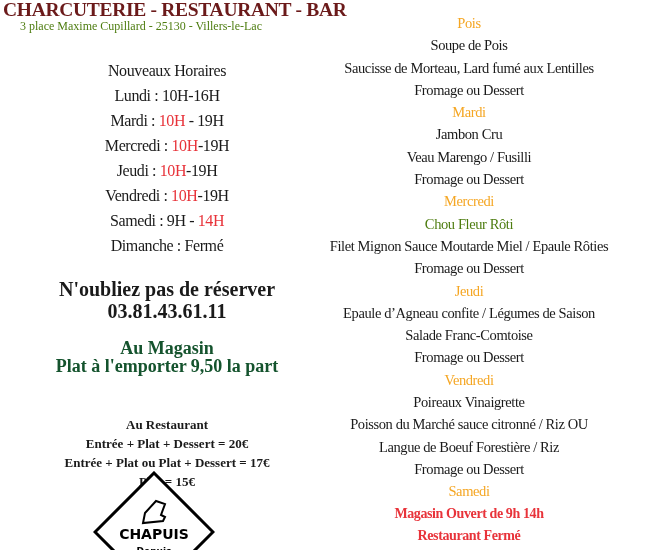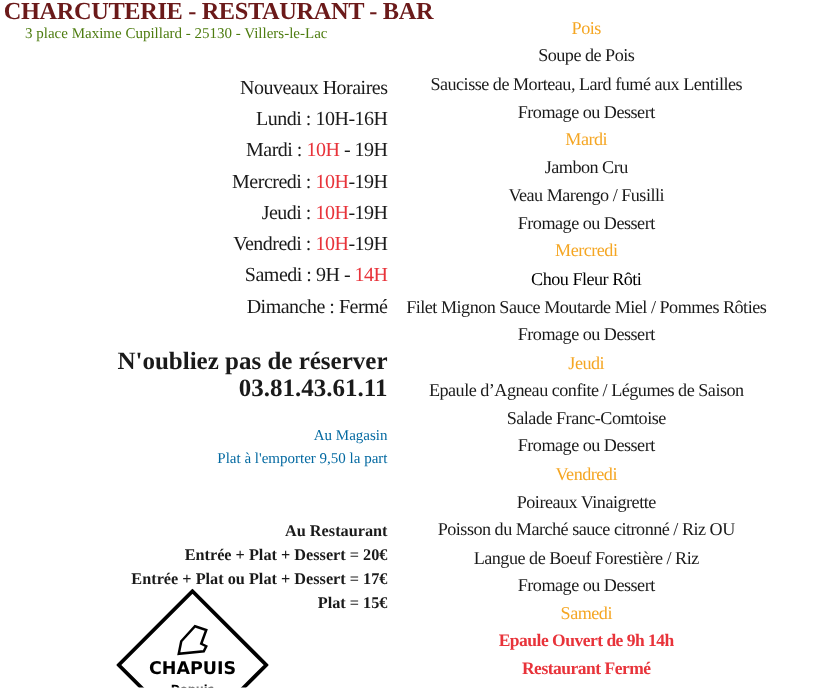--- a/index.html
+++ b/index.html
@@ -1,33 +1,33 @@
 <!DOCTYPE html>
 <html><head>
 <meta charset="utf-8">
 <style>
   html, body { margin: 0; padding: 0; background: #ffffff; }
   body { width: 650px; height: 550px; overflow: hidden; position: relative;
          font-family: "Liberation Serif", "DejaVu Serif", serif; color: #1a1a1a; }
   .title { position: absolute; left: 3px; top: -1px; font-size: 19.5px; font-weight: bold;
            color: #6b1a1a; letter-spacing: -0.3px; white-space: nowrap; text-align: center; }
   .address { position: absolute; left: 20px; top: 19px; font-size: 12px; color: #4d7c0f; white-space: nowrap; }
-  .left-col { position: absolute; left: 0; width: 310px; text-align: right; }
+  .left-col { position: absolute; left: 12px; width: 310px; text-align: center; }
   .hours { top: 58px; font-size: 16px; line-height: 25px; letter-spacing: -0.4px; }
   .hours div { white-space: nowrap; }
   .red { color: #e8333a; }
   .reserve { top: 278px; font-size: 20px; font-weight: bold; line-height: 22px; }
-  .magasin { top: 339px; font-size: 12px; font-weight: normal; color: #0369a1; line-height: 18px; }
+  .magasin { top: 339px; font-size: 18px; font-weight: bold; color: #14532d; line-height: 18px; }
   .restaurant { top: 388px; font-size: 13px; font-weight: bold; line-height: 19px; margin-top: 27px; }
   .logo { position: absolute; left: 93px; top: 471px; width: 122px; height: 122px; }
   .menu { position: absolute; left: 310px; width: 318px; top: 12px; text-align: center;
           font-size: 14.5px; line-height: 22.3px; letter-spacing: -0.4px; }
   .menu div { white-space: nowrap; }
   .day { color: #f5a623; }
-  .blue { color: #000000; font-family: Liberation Serif, serif; }
+  .blue { color: #4d7c0f; font-family: Liberation Serif, serif; }
   .alert { color: #e8333a; font-weight: bold; font-size: 14px; }
 </style>
 </head>
 <body>
 
 <div class="title">CHARCUTERIE - RESTAURANT - BAR</div>
 <div class="address">3 place Maxime Cupillard - 25130 - Villers-le-Lac</div>
 
 <div class="left-col hours">
   <div>Nouveaux Horaires</div>
@@ -72,30 +72,30 @@
   <div>Saucisse de Morteau, Lard fumé aux Lentilles</div>
   <div>Fromage ou Dessert</div>
 
   <div class="day">Mardi</div>
   <div>Jambon Cru</div>
   <div>Veau Marengo / Fusilli</div>
   <div>Fromage ou Dessert</div>
 
   <div class="day">Mercredi</div>
   <div class="blue">Chou Fleur Rôti</div>
-  <div>Filet Mignon Sauce Moutarde Miel / Pommes Rôties</div>
+  <div>Filet Mignon Sauce Moutarde Miel / Epaule Rôties</div>
   <div>Fromage ou Dessert</div>
 
   <div class="day">Jeudi</div>
   <div>Epaule d’Agneau confite / Légumes de Saison</div>
   <div>Salade Franc-Comtoise</div>
   <div>Fromage ou Dessert</div>
 
   <div class="day">Vendredi</div>
   <div>Poireaux Vinaigrette</div>
   <div>Poisson du Marché sauce citronné / Riz OU</div>
   <div>Langue de Boeuf Forestière / Riz</div>
   <div>Fromage ou Dessert</div>
 
   <div class="day">Samedi</div>
-  <div class="alert">Epaule Ouvert de 9h 14h</div>
+  <div class="alert">Magasin Ouvert de 9h 14h</div>
   <div class="alert">Restaurant Fermé</div>
 </div>
 
 </body></html>

